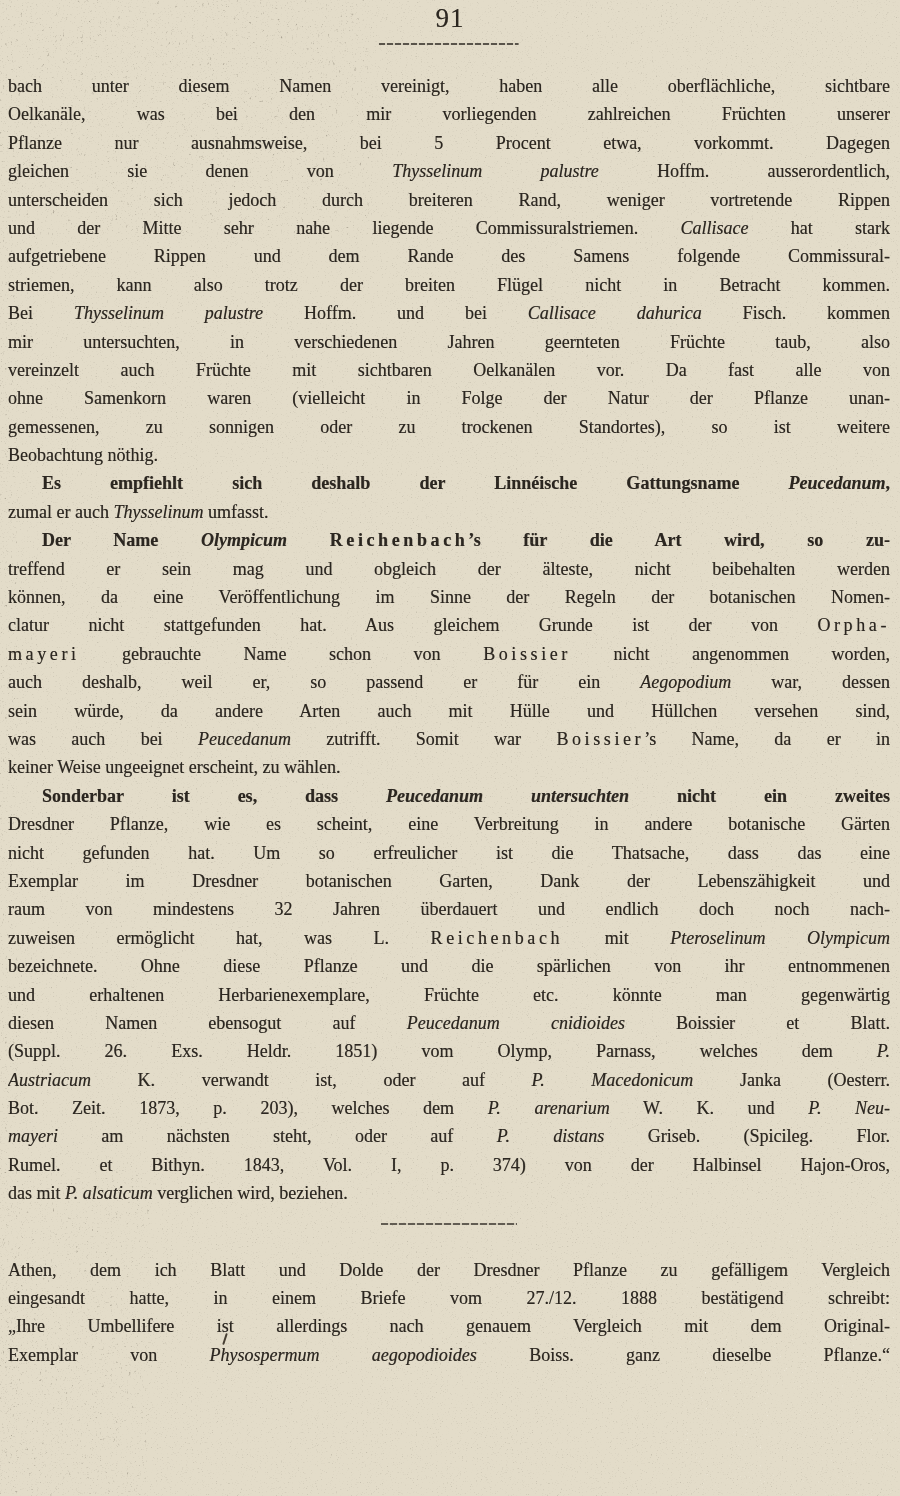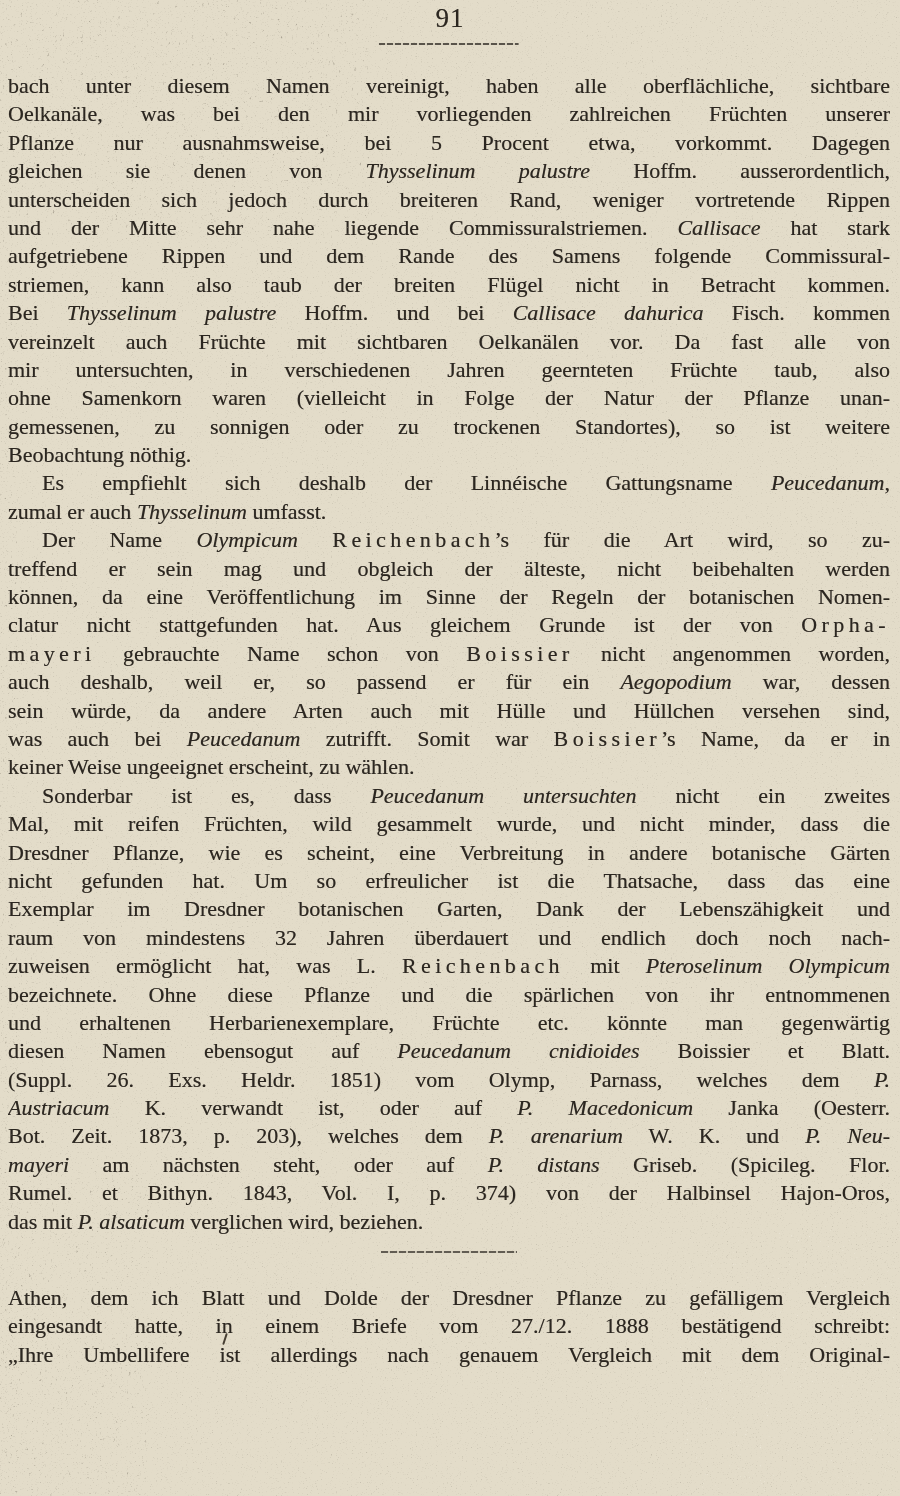--- a/index.html
+++ b/index.html
@@ -29,28 +29,28 @@
     background: repeating-linear-gradient(90deg,
       rgba(43,38,32,.75) 0 6px, rgba(43,38,32,.08) 6px 8px);
   }
   .body {
     position: absolute;
     top: 72px; left: 8px; right: 10px;
   }
   .ln {
     height: 28.4px;
     line-height: 28.4px;
-    font-size: 22px;
+    font-size: 18px;
     text-align: justify;
     text-align-last: justify;
     text-justify: inter-word;
     overflow: hidden;
   }
   .ln.end { text-align-last: left; }
-  .ln.ind { text-indent: 34px; }
+  .ln.ind { text-indent: 34px; font-weight: bold; }
   .ln.ind2 { text-indent: 58px; }
   .it { font-style: italic; }
   .sp { letter-spacing: 0.2em; }
   .divider {
     width: 136px; height: 2px;
     margin: 15px auto 31px auto;
     background: repeating-linear-gradient(90deg,
       rgba(43,38,32,.7) 0 7px, rgba(43,38,32,.1) 7px 9px);
   }
   .stray-mark {
@@ -76,58 +76,58 @@
   <div class="number-rule"></div>
 
   <div class="body" id="text-body">
       <div class="ln"><span>bach unter diesem Namen vereinigt, haben alle oberflächliche, sichtbare</span></div>
       <div class="ln"><span>Oelkanäle, was bei den mir vorliegenden zahlreichen Früchten unserer</span></div>
       <div class="ln"><span>Pflanze nur ausnahmsweise, bei 5 Procent etwa, vorkommt. Dagegen</span></div>
       <div class="ln"><span>gleichen sie denen von </span><span class="it">Thysselinum palustre</span><span> Hoffm. ausserordentlich,</span></div>
       <div class="ln"><span>unterscheiden sich jedoch durch breiteren Rand, weniger vortretende Rippen</span></div>
       <div class="ln"><span>und der Mitte sehr nahe liegende Commissuralstriemen. </span><span class="it">Callisace</span><span> hat stark</span></div>
       <div class="ln"><span>aufgetriebene Rippen und dem Rande des Samens folgende Commissural-</span></div>
-      <div class="ln"><span>striemen, kann also taub der breiten Flügel nicht in Betracht kommen.</span></div>
+      <div class="ln"><span>striemen, kann also trotz der breiten Flügel nicht in Betracht kommen.</span></div>
       <div class="ln"><span>Bei </span><span class="it">Thysselinum palustre</span><span> Hoffm. und bei </span><span class="it">Callisace dahurica</span><span> Fisch. kommen</span></div>
+      <div class="ln"><span>mir untersuchten, in verschiedenen Jahren geernteten Früchte taub, also</span></div>
       <div class="ln"><span>vereinzelt auch Früchte mit sichtbaren Oelkanälen vor. Da fast alle von</span></div>
-      <div class="ln"><span>mir untersuchten, in verschiedenen Jahren geernteten Früchte taub, also</span></div>
       <div class="ln"><span>ohne Samenkorn waren (vielleicht in Folge der Natur der Pflanze unan-</span></div>
       <div class="ln"><span>gemessenen, zu sonnigen oder zu trockenen Standortes), so ist weitere</span></div>
       <div class="ln end"><span>Beobachtung nöthig.</span></div>
       <div class="ln ind"><span>Es empfiehlt sich deshalb der Linnéische Gattungsname </span><span class="it">Peucedanum</span><span>,</span></div>
       <div class="ln end"><span>zumal er auch </span><span class="it">Thysselinum</span><span> umfasst.</span></div>
       <div class="ln ind"><span>Der Name </span><span class="it">Olympicum</span><span> </span><span class="sp">Reichenbach</span><span>’s für die Art wird, so zu-</span></div>
       <div class="ln"><span>treffend er sein mag und obgleich der älteste, nicht beibehalten werden</span></div>
       <div class="ln"><span>können, da eine Veröffentlichung im Sinne der Regeln der botanischen Nomen-</span></div>
       <div class="ln"><span>clatur nicht stattgefunden hat. Aus gleichem Grunde ist der von </span><span class="sp">Orpha-</span></div>
       <div class="ln"><span class="sp">mayeri</span><span> gebrauchte Name schon von </span><span class="sp">Boissier</span><span> nicht angenommen worden,</span></div>
       <div class="ln"><span>auch deshalb, weil er, so passend er für ein </span><span class="it">Aegopodium</span><span> war, dessen</span></div>
       <div class="ln"><span>sein würde, da andere Arten auch mit Hülle und Hüllchen versehen sind,</span></div>
       <div class="ln"><span>was auch bei </span><span class="it">Peucedanum</span><span> zutrifft. Somit war </span><span class="sp">Boissier</span><span>’s Name, da er in</span></div>
       <div class="ln end"><span>keiner Weise ungeeignet erscheint, zu wählen.</span></div>
       <div class="ln ind"><span>Sonderbar ist es, dass </span><span class="it">Peucedanum untersuchten</span><span> nicht ein zweites</span></div>
-      <div class="ln"><span>Mal, mit reifen Früchten, wild gesammelt wurde, und nicht minder, dass die</span></div>
       <div class="ln"><span>Dresdner Pflanze, wie es scheint, eine Verbreitung in andere botanische Gärten</span></div>
       <div class="ln"><span>nicht gefunden hat. Um so erfreulicher ist die Thatsache, dass das eine</span></div>
       <div class="ln"><span>Exemplar im Dresdner botanischen Garten, Dank der Lebenszähigkeit und</span></div>
       <div class="ln"><span>raum von mindestens 32 Jahren überdauert und endlich doch noch nach-</span></div>
       <div class="ln"><span>zuweisen ermöglicht hat, was L. </span><span class="sp">Reichenbach</span><span> mit </span><span class="it">Pteroselinum Olympicum</span></div>
       <div class="ln"><span>bezeichnete. Ohne diese Pflanze und die spärlichen von ihr entnommenen</span></div>
       <div class="ln"><span>und erhaltenen Herbarienexemplare, Früchte etc. könnte man gegenwärtig</span></div>
       <div class="ln"><span>diesen Namen ebensogut auf </span><span class="it">Peucedanum cnidioides</span><span> Boissier et Blatt.</span></div>
       <div class="ln"><span>(Suppl. 26. Exs. Heldr. 1851) vom Olymp, Parnass, welches dem </span><span class="it">P.</span></div>
       <div class="ln"><span class="it">Austriacum</span><span> K. verwandt ist, oder auf </span><span class="it">P. Macedonicum</span><span> Janka (Oesterr.</span></div>
       <div class="ln"><span>Bot. Zeit. 1873, p. 203), welches dem </span><span class="it">P. arenarium</span><span> W. K. und </span><span class="it">P. Neu-</span></div>
       <div class="ln"><span class="it">mayeri</span><span> am nächsten steht, oder auf </span><span class="it">P. distans</span><span> Griseb. (Spicileg. Flor.</span></div>
       <div class="ln"><span>Rumel. et Bithyn. 1843, Vol. I, p. 374) von der Halbinsel Hajon-Oros,</span></div>
       <div class="ln end"><span>das mit </span><span class="it">P. alsaticum</span><span> verglichen wird, beziehen.</span></div>
       <div class="divider"></div>
       <div class="ln"><span>Athen, dem ich Blatt und Dolde der Dresdner Pflanze zu gefälligem Vergleich</span></div>
       <div class="ln"><span>eingesandt hatte, in einem Briefe vom 27./12. 1888 bestätigend schreibt:</span></div>
       <div class="ln"><span>„Ihre Umbellifere ist allerdings nach genauem Vergleich mit dem Original-</span></div>
+      <div class="ln"><span>Exemplar von </span><span class="it">Physospermum aegopodioides</span><span> Boiss. ganz dieselbe Pflanze.“</span></div>
     </div>
 
   <div class="stray-mark"></div>
 
   <svg class="noise-svg" width="900" height="1496">
     <defs>
       <filter id="grain" x="0%" y="0%" width="100%" height="100%">
         <feTurbulence type="fractalNoise" baseFrequency="0.8" numOctaves="2" seed="7" stitchTiles="stitch"></feTurbulence>
         <feColorMatrix type="matrix" values="0 0 0 0 0.20  0 0 0 0 0.18  0 0 0 0 0.14  1.4 1.4 1.4 0 -2.4"></feColorMatrix>
       </filter>

